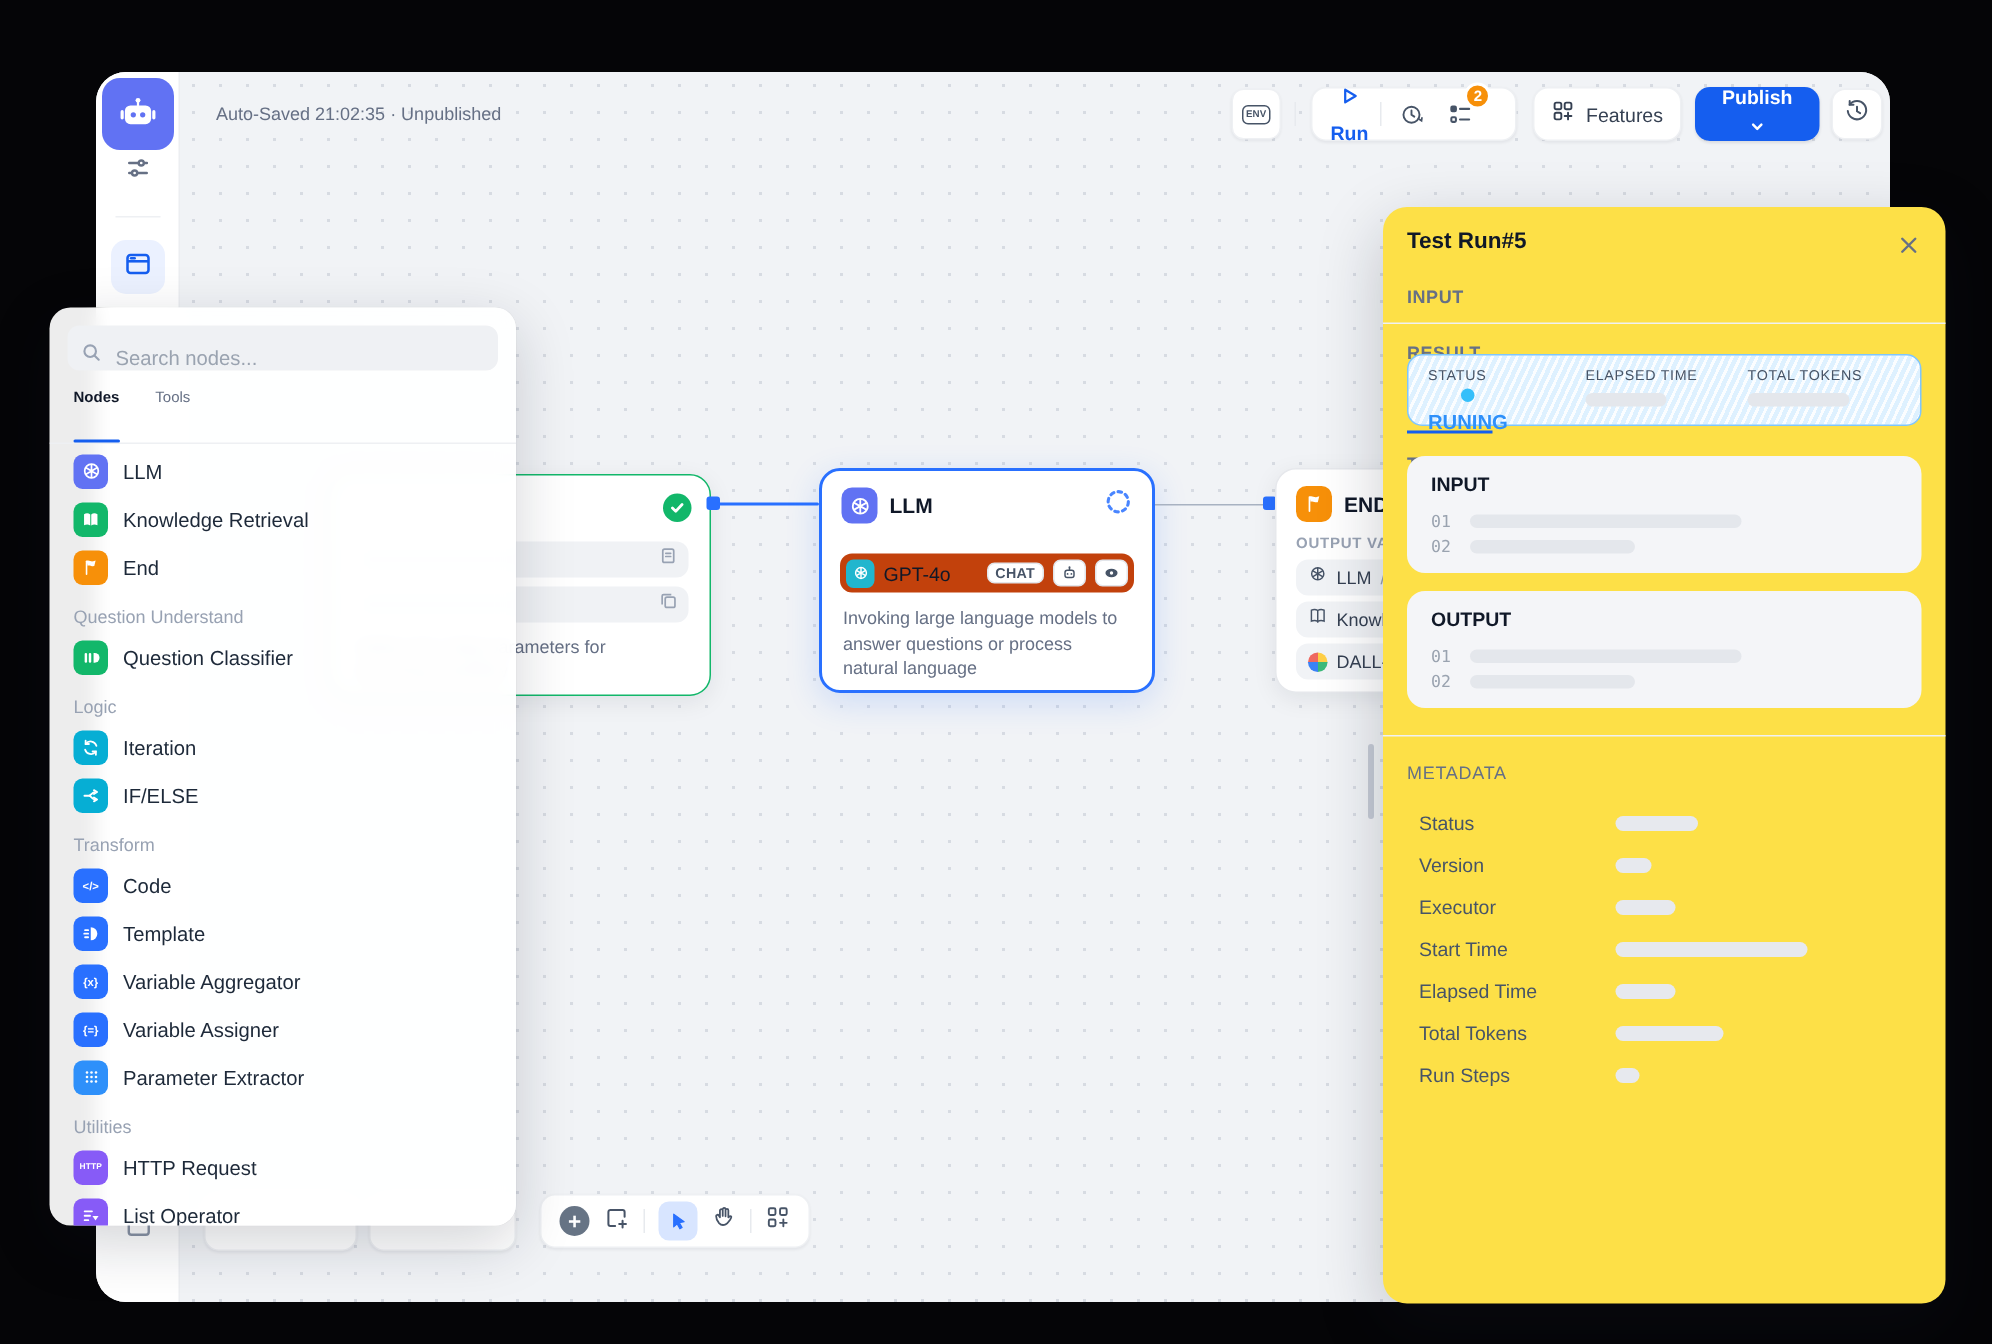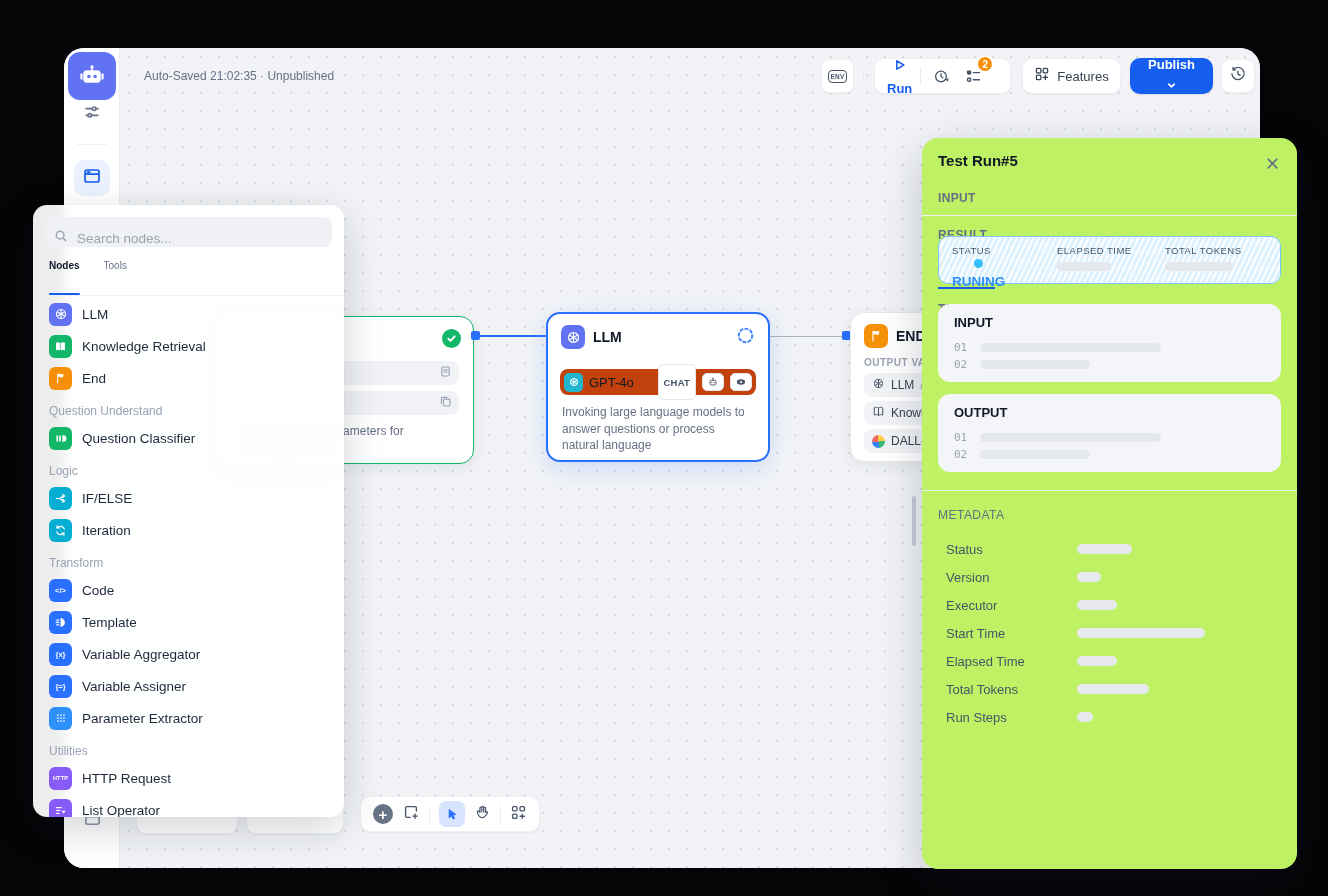--- a/index.html
+++ b/index.html
@@ -27,21 +27,21 @@
   .search-box{margin:0 12px;height:30px;background:#EFF1F4;border-radius:8px;display:flex;align-items:flex-end;gap:7px;padding:0 9px;}
   .search-box input{border:0;outline:0;background:transparent;font-size:13.5px;color:#344054;width:100%;}
   .search-box input::placeholder{color:#9AA3B0;}
   .np-tabs{display:flex;gap:24px;padding:0 16px;margin-top:13px;height:26px;}
   .np-tab{font-size:10px;position:relative;}
   .np-divider{height:1px;background:#EEF0F3;}
   .menu-item{height:32px;display:flex;align-items:center;gap:10px;padding:0 10px;margin:0 6px;border-radius:8px;font-size:13.5px;color:#1D2939;}
   .menu-head{height:28px;display:flex;align-items:flex-end;padding:0 16px 4px;font-size:12px;color:#98A2B3;}
   .mi{width:23px;height:23px;border-radius:6px;display:flex;align-items:center;justify-content:center;color:#fff;flex:none;font-weight:700;}
   
-  #run-panel{position:absolute;left:922px;top:138px;width:375px;height:731px;background:#bef264;border-radius:16px;box-shadow:0 14px 44px rgba(16,24,40,.22);z-index:40;}
+  #run-panel{position:absolute;left:922px;top:138px;width:375px;height:731px;background:#fde047;border-radius:16px;box-shadow:0 14px 44px rgba(16,24,40,.22);z-index:40;}
   .rp-tab{font-size:12px;font-weight:600;letter-spacing:.03em;color:#667085;position:relative;}
   .rp-tab.active{color:#101828;}
   .rp-card{position:absolute;left:16px;width:343px;background:#F4F5F8;border-radius:12px;}
   .lnum{font-family:"DejaVu Sans Mono",monospace;font-size:11px;color:#9AA3B0;}
   .meta-label{font-size:13px;color:#475467;}
   .mbar{position:absolute;left:131px;height:10px;background:#E7E9EE;border-radius:5px;top:4px;}
 </style>
 </head>
 <body>
 
@@ -187,21 +187,21 @@
             </svg></span>
       </div>
       <div class="pill" style="margin:20px 12px 0;height:26px;background:#c2410c;gap:6px;padding:0 4px;">
         <span class="nico" style="width:19px;height:19px;border-radius:5px;background:#21B6CE;">
             <svg width="12" height="12" viewBox="0 0 16 16" fill="none" stroke="#fff" stroke-width="1.3">
               <circle cx="8" cy="8" r="4.8"></circle>
               <path d="M8 3.2v9.6M3.8 5.6l8.4 4.8M3.8 10.4l8.4-4.8"></path>
             </svg>
           </span>
         <span style="font-size:13px;color:#101828;flex:1;">GPT-4o</span>
-        <span style="height:36px;border:1px solid #E2E5EA;background:#fff;border-radius:5px;padding:0 5px;font-size:9.5px;font-weight:600;color:#475467;display:flex;align-items:center;letter-spacing:.02em;">CHAT</span>
+        <span style="height:14px;border:1px solid #E2E5EA;background:#fff;border-radius:5px;padding:0 5px;font-size:9.5px;font-weight:600;color:#475467;display:flex;align-items:center;letter-spacing:.02em;">CHAT</span>
         <span style="height:18px;width:22px;border:1px solid #E2E5EA;background:#fff;border-radius:5px;display:flex;align-items:center;justify-content:center;">
             <svg width="12" height="12" viewBox="0 0 16 16" fill="none" stroke="#475467" stroke-width="1.3">
               <rect x="4" y="5.6" width="8" height="6.4" rx="2"></rect>
               <path d="M8 3.4v2.2"></path>
               <circle cx="8" cy="3" r=".9" fill="#475467" stroke="none"></circle>
               <circle cx="6.3" cy="8.8" r=".8" fill="#475467" stroke="none"></circle>
               <circle cx="9.7" cy="8.8" r=".8" fill="#475467" stroke="none"></circle>
             </svg>
           </span>
         <span style="height:18px;width:22px;border:1px solid #E2E5EA;background:#fff;border-radius:5px;display:flex;align-items:center;justify-content:center;">
@@ -329,36 +329,36 @@
               <path d="M10.3 4h.9a4 4 0 0 1 0 8h-.9z"></path>
             </svg>
           </span>
         <span>Question Classifier</span>
       </div>
 
       <div class="menu-head">Logic</div>
       <div class="menu-item">
         <span class="mi" style="background:#06AED4;">
             <svg width="13" height="13" viewBox="0 0 16 16" fill="none" stroke="#fff" stroke-width="1.5" stroke-linecap="round">
-              <path d="M2.8 8h3.4c2.6 0 2.6-3 5.3-3M6.2 8c2.6 0 2.6 3 5.3 3"></path>
-              <path d="M10.6 3.4L13.2 5l-2.6 1.6M10.6 9.4L13.2 11l-2.6 1.6" stroke-linejoin="round"></path>
-            </svg>
-          </span>
-        <span>IF/ELSE</span>
-      </div>
-      <div class="menu-item">
-        <span class="mi" style="background:#06AED4;">
-            <svg width="13" height="13" viewBox="0 0 16 16" fill="none" stroke="#fff" stroke-width="1.5" stroke-linecap="round">
               <path d="M12.6 6.4a5 5 0 0 0-8.7-1.7"></path>
               <path d="M3.8 2.2v2.7h2.7"></path>
               <path d="M3.4 9.6a5 5 0 0 0 8.7 1.7"></path>
               <path d="M12.2 13.8v-2.7H9.5"></path>
             </svg>
           </span>
         <span>Iteration</span>
+      </div>
+      <div class="menu-item">
+        <span class="mi" style="background:#06AED4;">
+            <svg width="13" height="13" viewBox="0 0 16 16" fill="none" stroke="#fff" stroke-width="1.5" stroke-linecap="round">
+              <path d="M2.8 8h3.4c2.6 0 2.6-3 5.3-3M6.2 8c2.6 0 2.6 3 5.3 3"></path>
+              <path d="M10.6 3.4L13.2 5l-2.6 1.6M10.6 9.4L13.2 11l-2.6 1.6" stroke-linejoin="round"></path>
+            </svg>
+          </span>
+        <span>IF/ELSE</span>
       </div>
 
       <div class="menu-head">Transform</div>
       <div class="menu-item">
         <span class="mi" style="background:#2970FF;font-size:7.5px;">&lt;/&gt;</span>
         <span>Code</span>
       </div>
       <div class="menu-item">
         <span class="mi" style="background:#2970FF;">
             <svg width="13" height="13" viewBox="0 0 16 16" fill="#fff">

